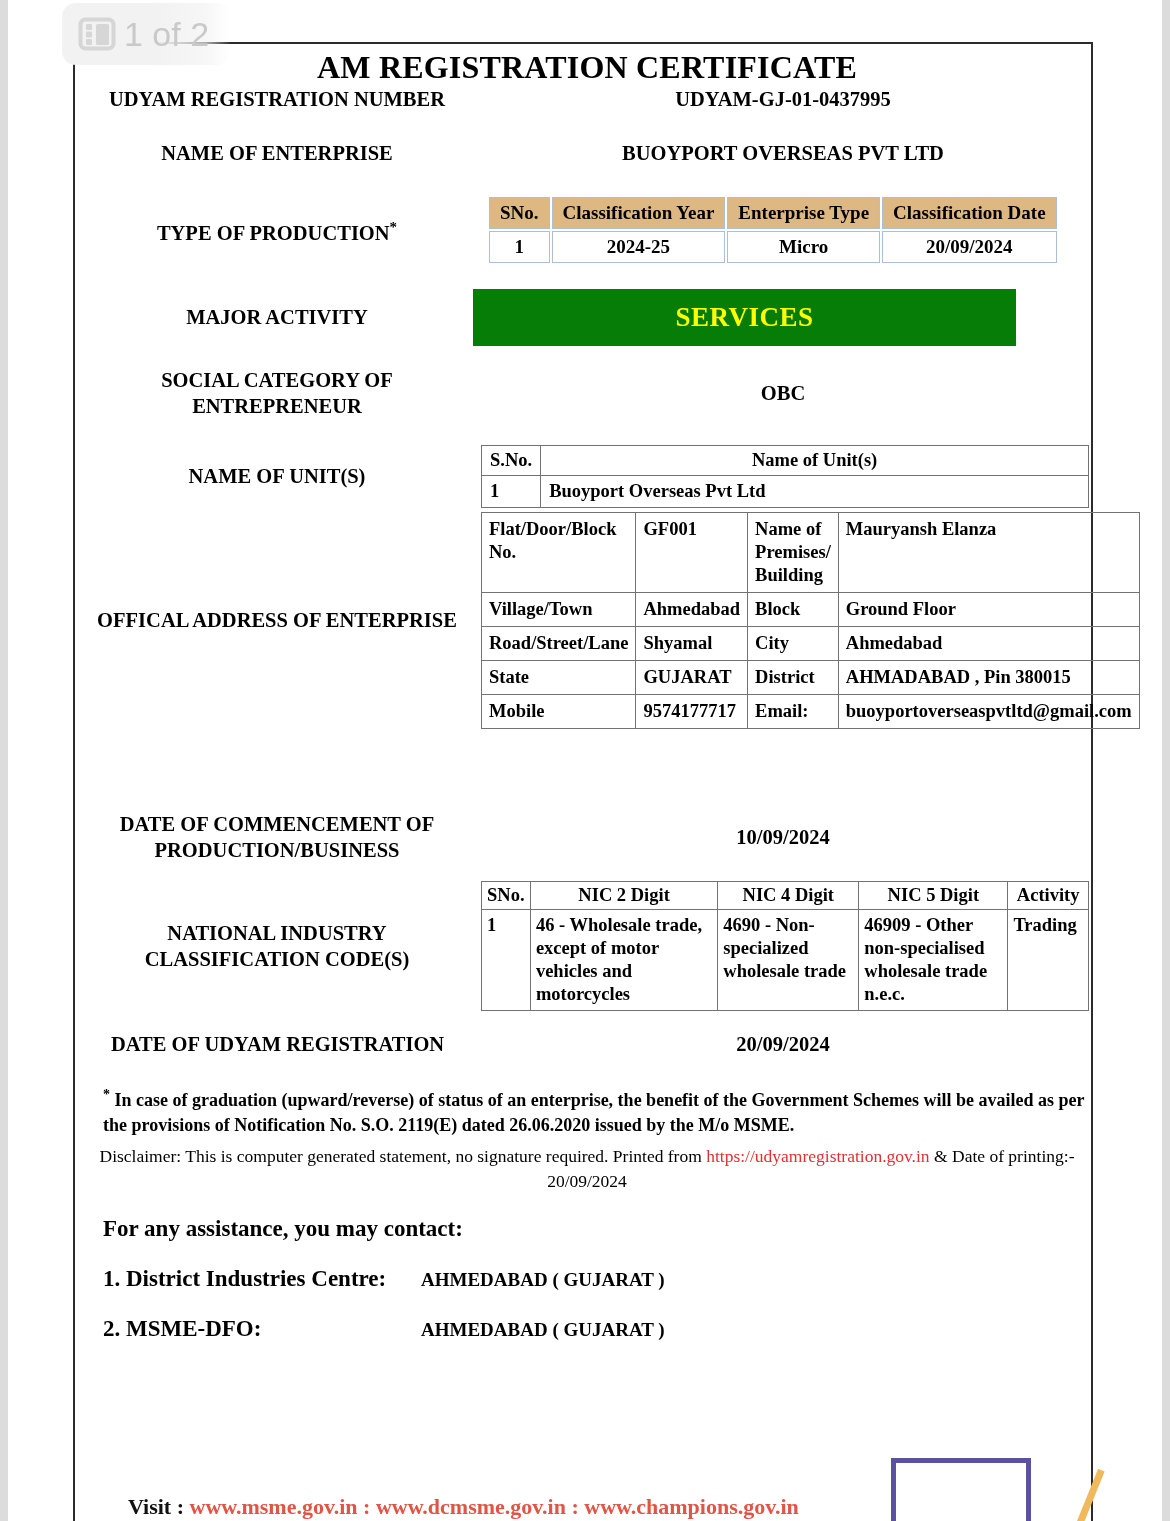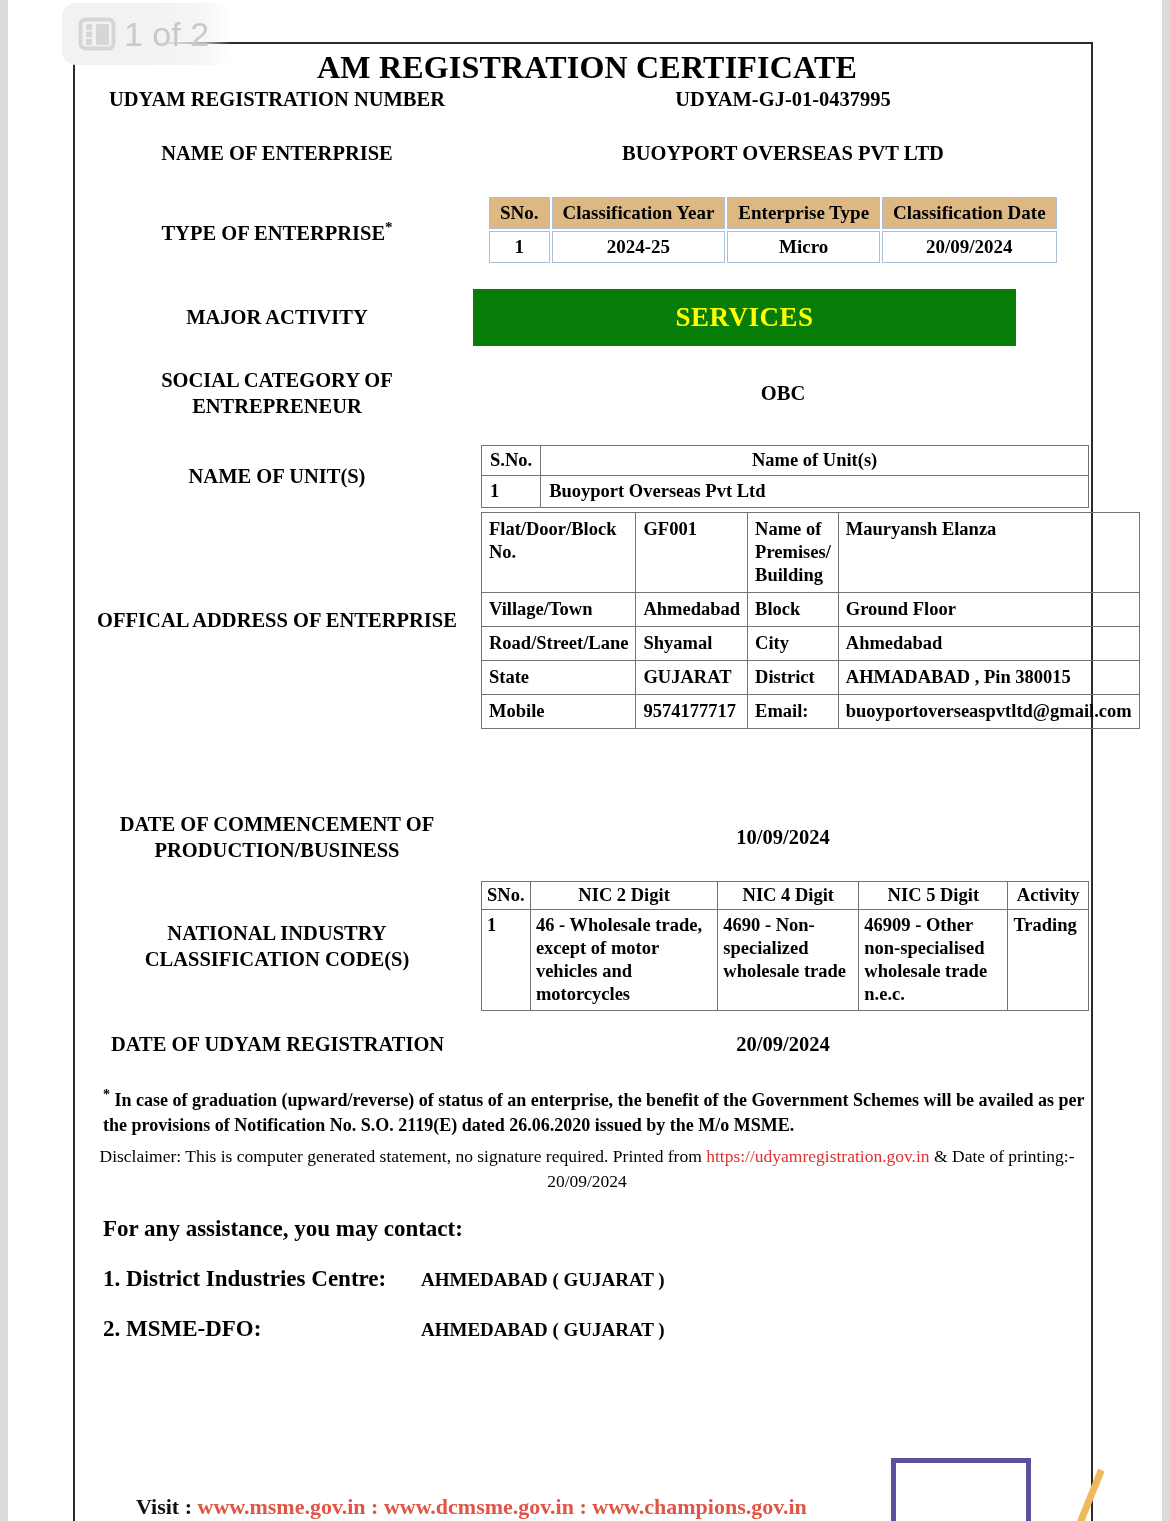--- a/index.html
+++ b/index.html
@@ -234,21 +234,21 @@
     flex: 0 0 318px;
   }
   .contact-val {
     font-size: 19px;
     font-weight: bold;
   }
 
   
   .visit-line {
     position: absolute;
-    left: 128px;
+    left: 120px;
     top: 1494px;
     font-size: 22px;
     font-weight: bold;
     white-space: nowrap;
     color: #e05545;
   }
   .visit-line .visit-label { color: #111; }
   #qr-box {
     position: absolute;
     left: 883px;
@@ -309,21 +309,21 @@
       <div class="val">UDYAM-GJ-01-0437995</div>
     </div>
 
     <div class="row r-name">
       <div class="lbl">NAME OF ENTERPRISE</div>
       <div class="val">BUOYPORT OVERSEAS PVT LTD</div>
     </div>
 
     <div class="row r-type">
       <div class="lbl">
-        <span>TYPE OF ENTERPRISE</span><span class="sup">*</span>
+        <span>TYPE OF PRODUCTION</span><span class="sup">*</span>
       </div>
       <div class="val-left">
         <table class="tbl-class">
           <thead>
             <tr>
               <th>SNo.</th>
               <th>Classification Year</th>
               <th>Enterprise Type</th>
               <th>Classification Date</th>
             </tr>

